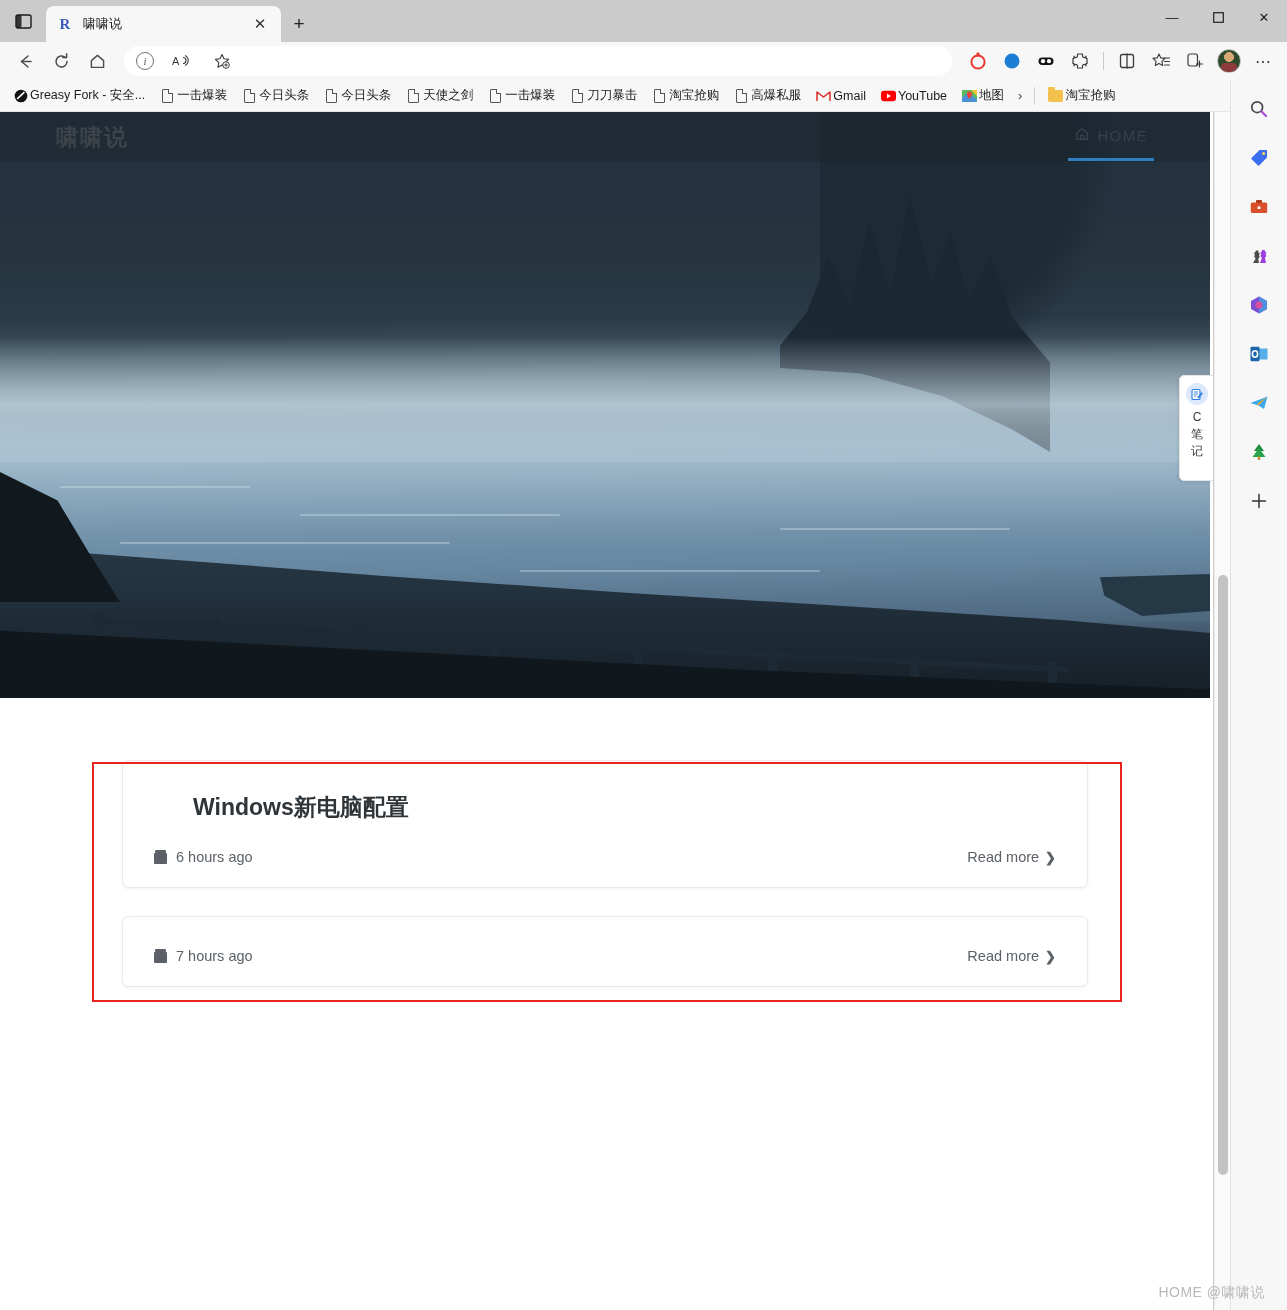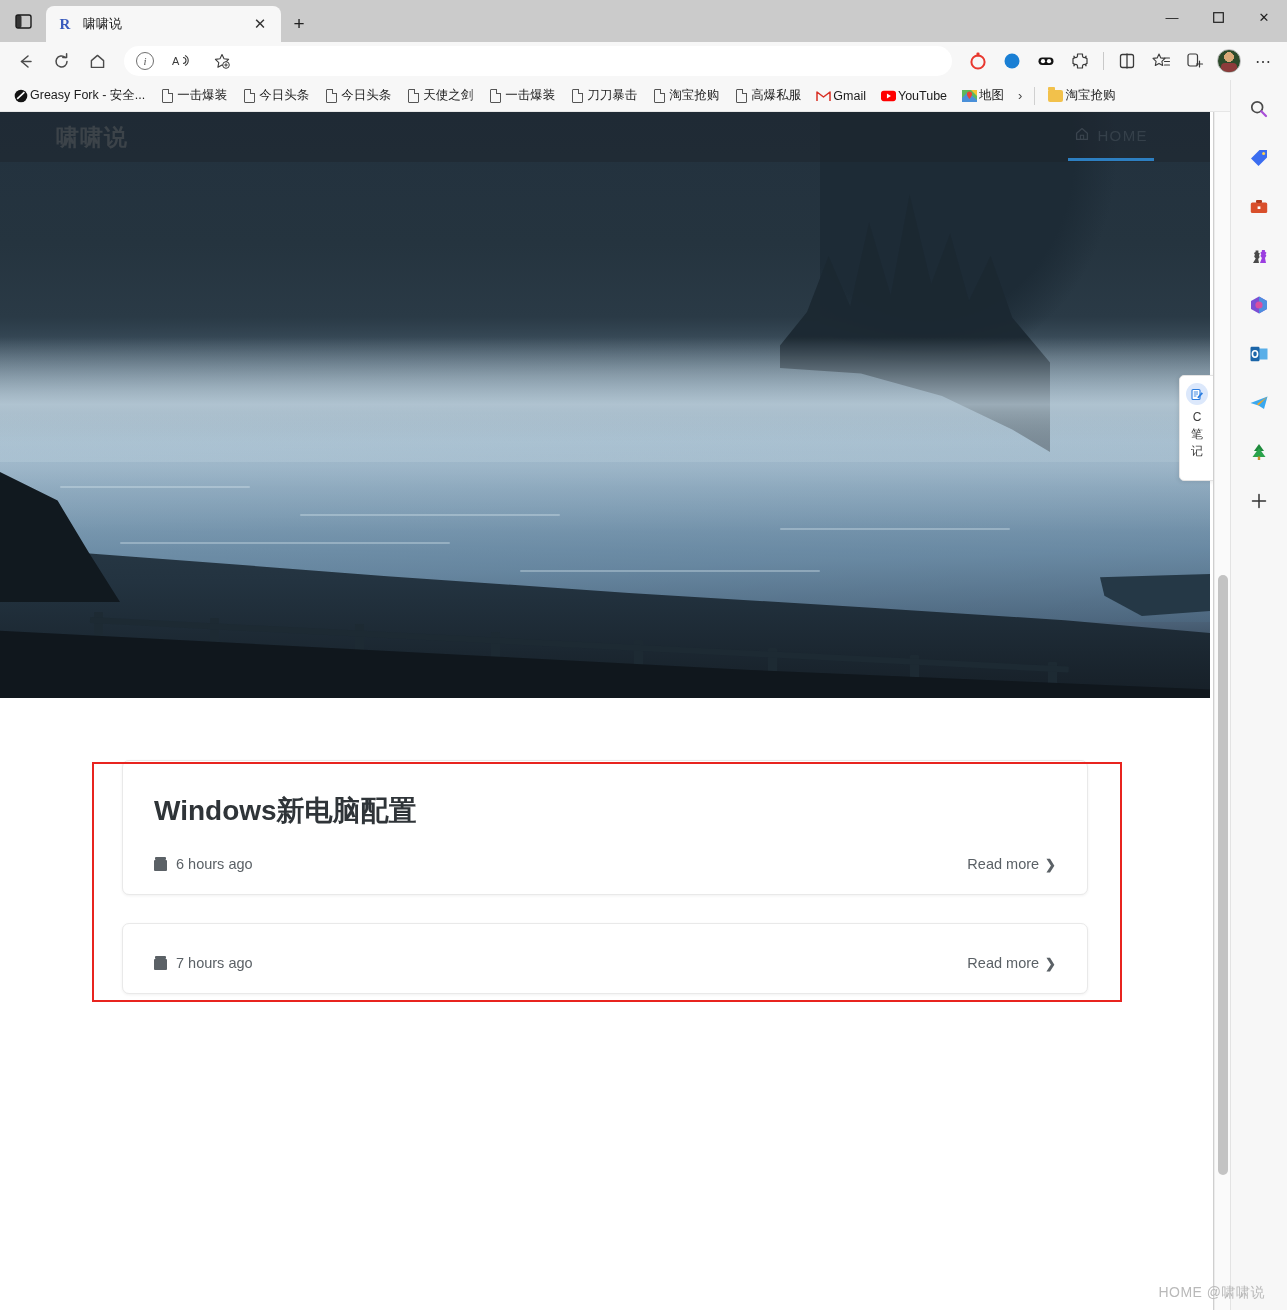--- a/index.html
+++ b/index.html
@@ -166,21 +166,21 @@
     position: absolute; top: 762px; left: 92px; width: 1030px; height: 240px;
     border: 2px solid #e8241f; z-index: 5; pointer-events: none;
   }
 
   .card {
     width: 966px; margin: 0 auto 28px auto; background: #fff;
     border: 1px solid #e9e9e9; border-radius: 7px;
     box-shadow: 0 1px 3px rgba(0,0,0,0.06);
     padding: 31px 31px 22px 31px;
   }
-  .card-title { font-size: 28px; font-weight: bold; color: #2f3438; margin-bottom: 26px; }
+  .card-title { font-size: 23px; font-weight: bold; color: #2f3438; margin-bottom: 26px; margin-left: 39px; }
   .card-excerpt { font-size: 15.5px; line-height: 1.48; color: #44494e; margin-bottom: 28px; }
   .card-footer { display: flex; align-items: center; font-size: 14.5px; color: #5b6166; gap: 16px; }
   .card-date { display: flex; align-items: center; gap: 9px; }
   .cal-icon { width: 13px; height: 14px; position: relative; }
   .cal-icon .body { position:absolute; bottom:0; left:0; width:13px; height:11px; background:#5b6166; border-radius:1px; }
   .cal-icon .top { position:absolute; top:0; left:1px; width:11px; height:3px; background:#5b6166; border-radius:1px; }
   .read-more { margin-left: auto; display: flex; align-items: center; gap: 6px; color: #5b6166; }
   .chev { font-size: 13px; font-weight: bold; }
 
   

